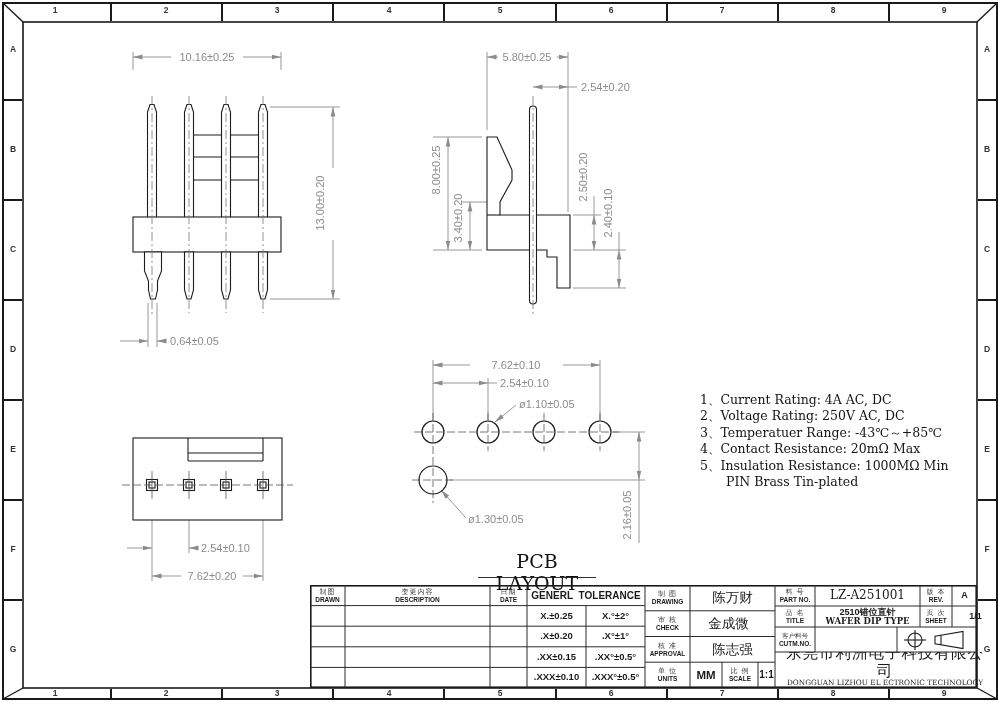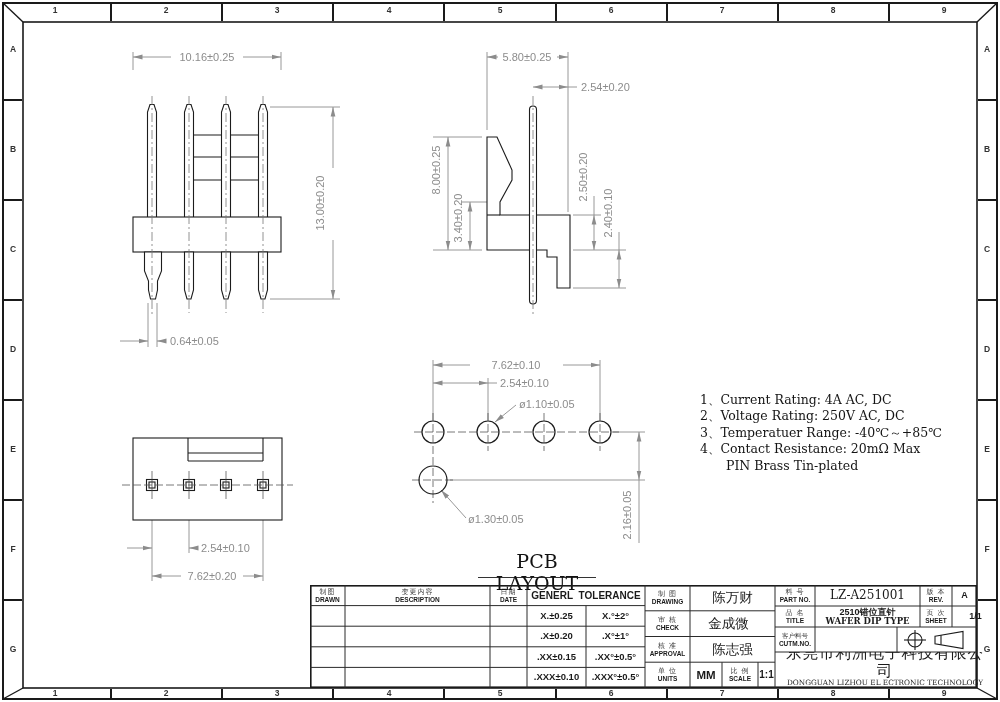--- a/index.html
+++ b/index.html
@@ -280,22 +280,23 @@
         <circle cx="488" cy="432" r="11"></circle>
       <circle cx="544" cy="432" r="11"></circle>
         <circle cx="600" cy="432" r="11"></circle>
       <circle cx="433" cy="480" r="14"></circle>
     </g>
   </svg>
 
   <div class="specs">
     <div>1、Current Rating: 4A AC, DC</div>
     <div>2、Voltage Rating: 250V AC, DC</div>
-    <div>3、Temperatuer Range: -40℃～+85℃</div>
+    <div>3、Temperatuer Range: -43℃～+85℃</div>
     <div>4、Contact Resistance: 20mΩ Max</div>
+    <div>5、Insulation Resistance: 1000MΩ Min</div>
     <div class="ind">PIN Brass Tin-plated</div>
   </div>
 
   <div class="pcb-cap">PCB LAYOUT</div>
 
   <div class="tblock">
     <svg class="abs" style="left:0;top:0" width="667" height="103">
       <rect x="0.8" y="0.8" width="665.4" height="101.4" fill="none" stroke="#1a1a1a" stroke-width="1.6"></rect>
       <g stroke="#2a2a2a" stroke-width="1">
         <line x1="35" y1="0" x2="35" y2="103"></line>

